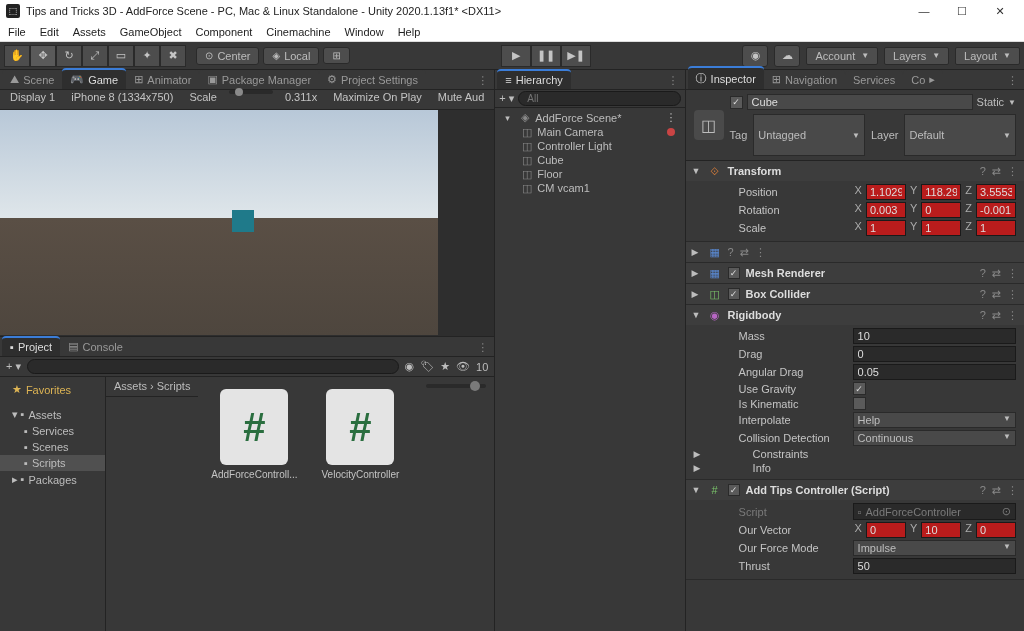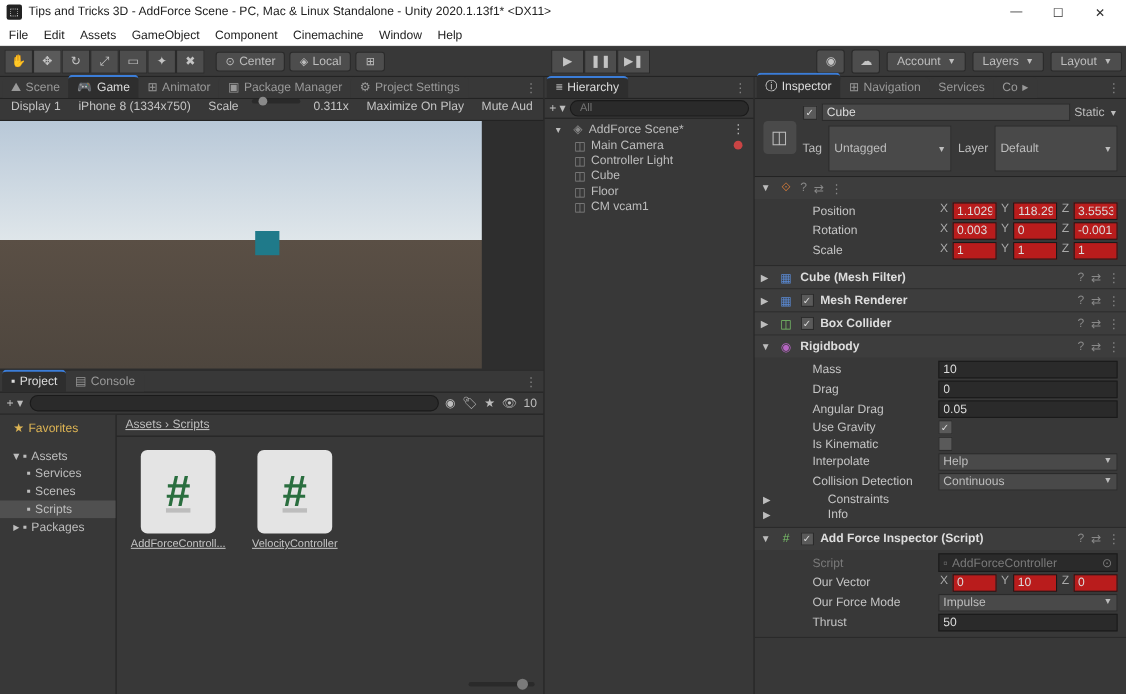--- a/index.html
+++ b/index.html
@@ -57,21 +57,21 @@
   .proj-area { height:295px; display:flex; flex-direction:column; border-top:1px solid #232323;}
   .proj-toolbar { height:20px; display:flex; align-items:center; padding:0 6px; gap:6px; border-bottom:1px solid #232323;}
   .plus { cursor:pointer; }
   .search { flex:1; background:#2a2a2a; border:1px solid #1a1a1a; border-radius:10px; padding:1px 8px; color:#888; font-size:10px;}
   .proj-body { display:flex; flex:1; min-height:0;}
   .proj-tree { width:106px; background:#383838; border-right:1px solid #232323; padding:4px 0; font-size:11px;}
   .tree-item { padding:2px 4px 2px 12px; cursor:pointer; display:flex; align-items:center; gap:4px;}
   .tree-item.fav { color:#ddb454; }
   .tree-item.sub { padding-left:24px; }
   .tree-item.sel { background:#505050; }
-  .proj-content { flex:1; display:flex; flex-direction:column;text-decoration:underline;}
+  .proj-content { flex:1; display:flex; }
   .breadcrumb { height:20px; padding:3px 8px; font-size:11px; border-bottom:1px solid #232323;}
   .assets-grid { flex:1; display:flex; padding:12px; gap:18px; align-items:flex-start;}
   .asset { display:flex; flex-direction:column; align-items:center; gap:4px; width:88px; cursor:pointer;}
   .asset-icon { width:68px; height:76px; background:#e4e4e4; border-radius:6px; display:flex; align-items:center; justify-content:center; font-size:40px; color:#2a6e3f; font-weight:bold;}
   .asset-name { font-size:10px; color:#c4c4c4; text-align:center; white-space:nowrap; overflow:hidden; text-overflow:ellipsis; width:88px;}
   .slider-row { height:18px; display:flex; align-items:center; justify-content:flex-end; padding:0 8px;}
   .slider { width:60px; height:4px; background:#2a2a2a; border-radius:2px; position:relative;}
   .slider-thumb { width:10px; height:10px; background:#7a7a7a; border-radius:50%; position:absolute; right:6px; top:-3px;}
   
   
@@ -356,20 +356,21 @@
                   <span class="tri">▼</span>
                 </div>
             </div>
           </div>
         </div>
 
         <div class="comp">
           <div class="comp-head">
             <span class="comp-arrow">▼</span>
               <span class="comp-ico" style="color:#d17a3a;">⟐</span>
+            <span class="comp-title">Transform</span>
             <div class="comp-btns">
                 <span>?</span>
                 <span>⇄</span>
                 <span>⋮</span>
               </div>
           </div>
           <div class="comp-body">
             <div class="prop-row">
                 <span class="prop-label">Position</span>
               <div class="vec3">
@@ -403,21 +404,20 @@
                   <input class="vec-in" value="1" style="">
                 </div>
             </div>
           </div>
         </div>
 
         <div class="comp">
             <div class="comp-head">
               <span class="comp-arrow">▶</span>
               <span class="comp-ico" style="color:#5a8ad4;">▦</span>
-              <span class="comp-title">Cube (Mesh Filter)</span>
               <div class="comp-btns">
                 <span>?</span>
                 <span>⇄</span>
                 <span>⋮</span>
               </div>
             </div>
           </div>
         <div class="comp">
             <div class="comp-head">
               <span class="comp-arrow">▶</span>
@@ -500,21 +500,21 @@
                 <span class="prop-label" style="width:auto;">Info</span>
               </div>
           </div>
         </div>
 
         <div class="comp">
           <div class="comp-head">
               <span class="comp-arrow">▼</span>
               <span class="comp-ico" style="color:#7ac46a;">#</span>
               <div class="chk" style="width:12px;height:12px;">✓</div>
-              <span class="comp-title">Add Force Inspector (Script)</span>
+              <span class="comp-title">Add Tips Controller (Script)</span>
               <div class="comp-btns">
                 <span>?</span>
                 <span>⇄</span>
                 <span>⋮</span>
               </div>
             </div>
           <div class="comp-body">
             <div class="prop-row">
                 <span class="prop-label dim">Script</span>
                 <div class="prop-in" style="color:#7a7a7a;display:flex;align-items:center;gap:4px;">

